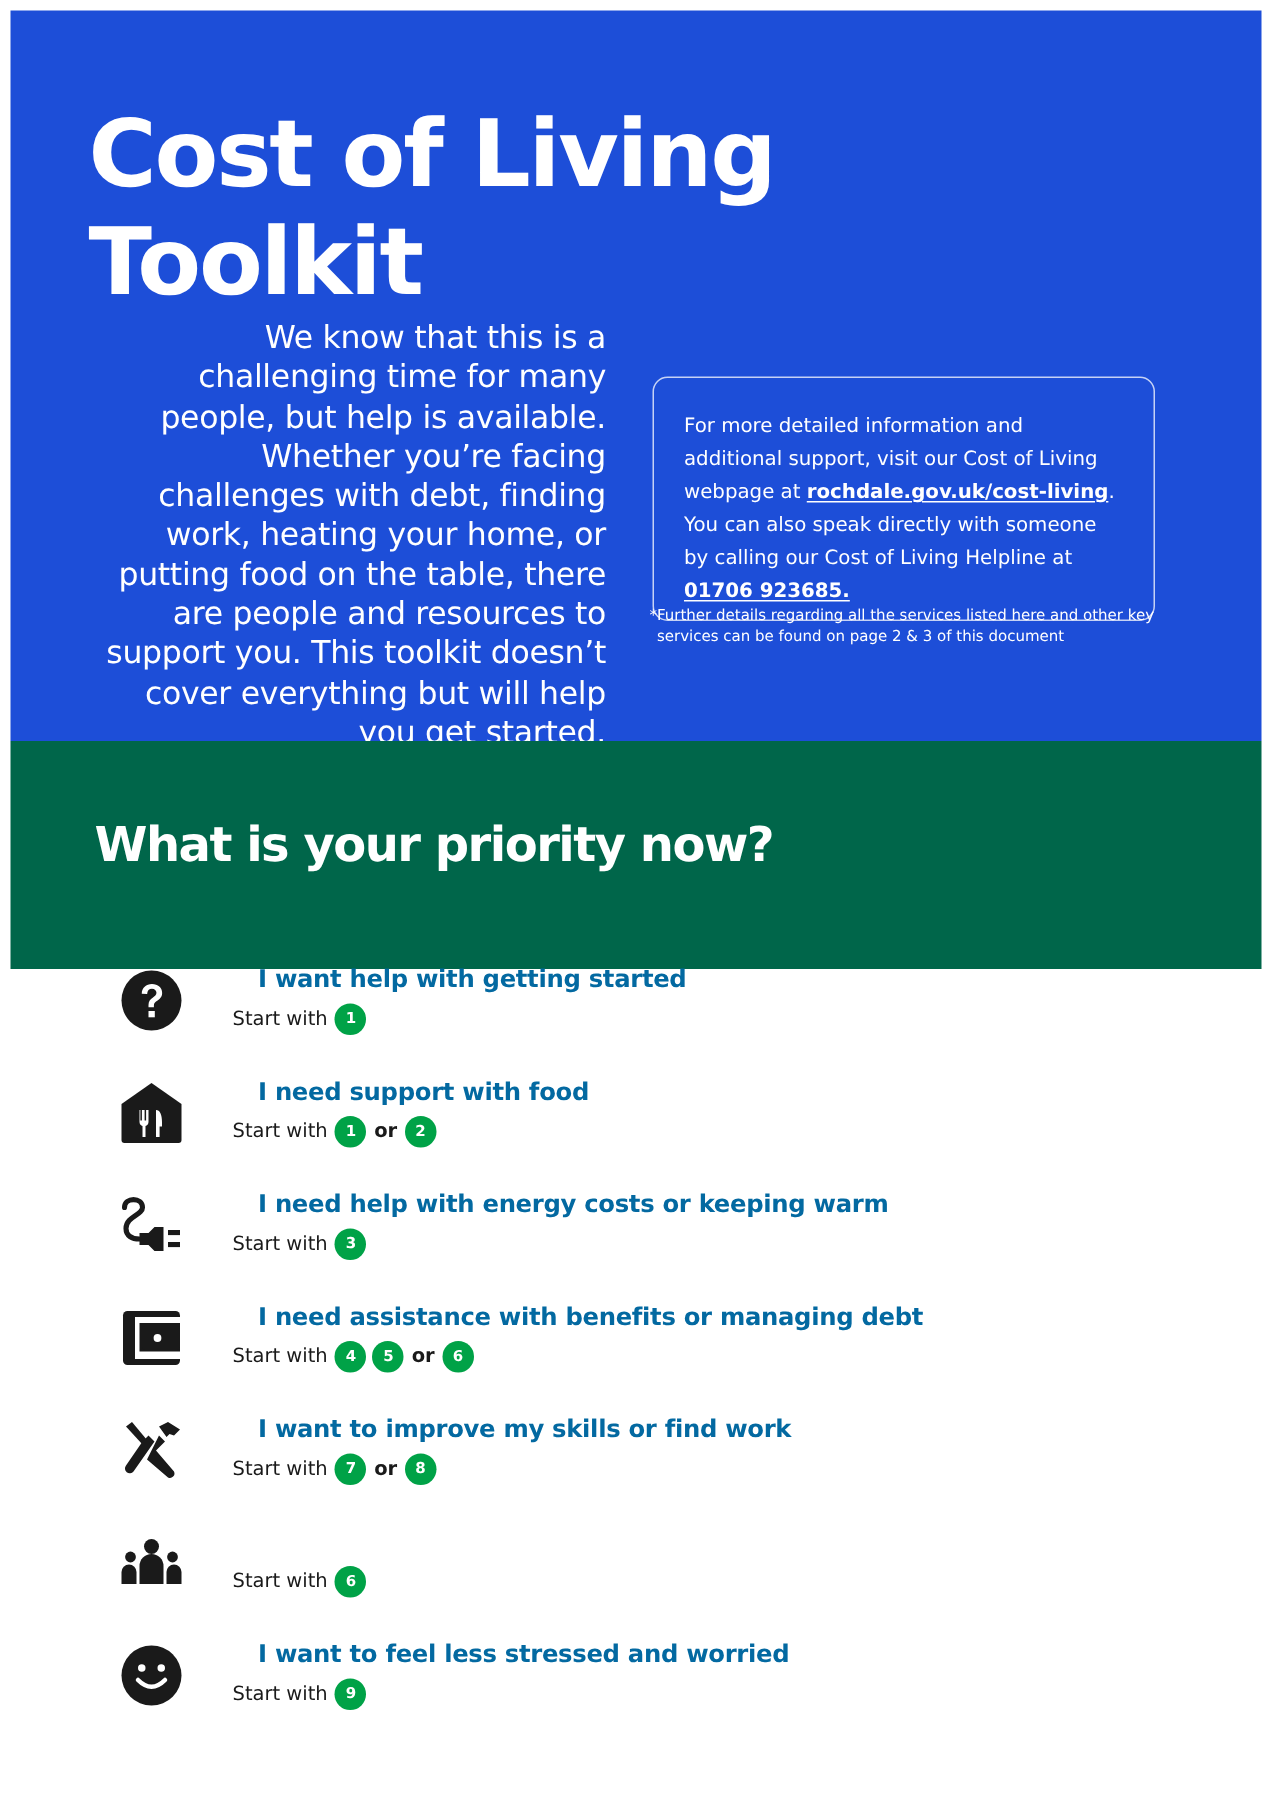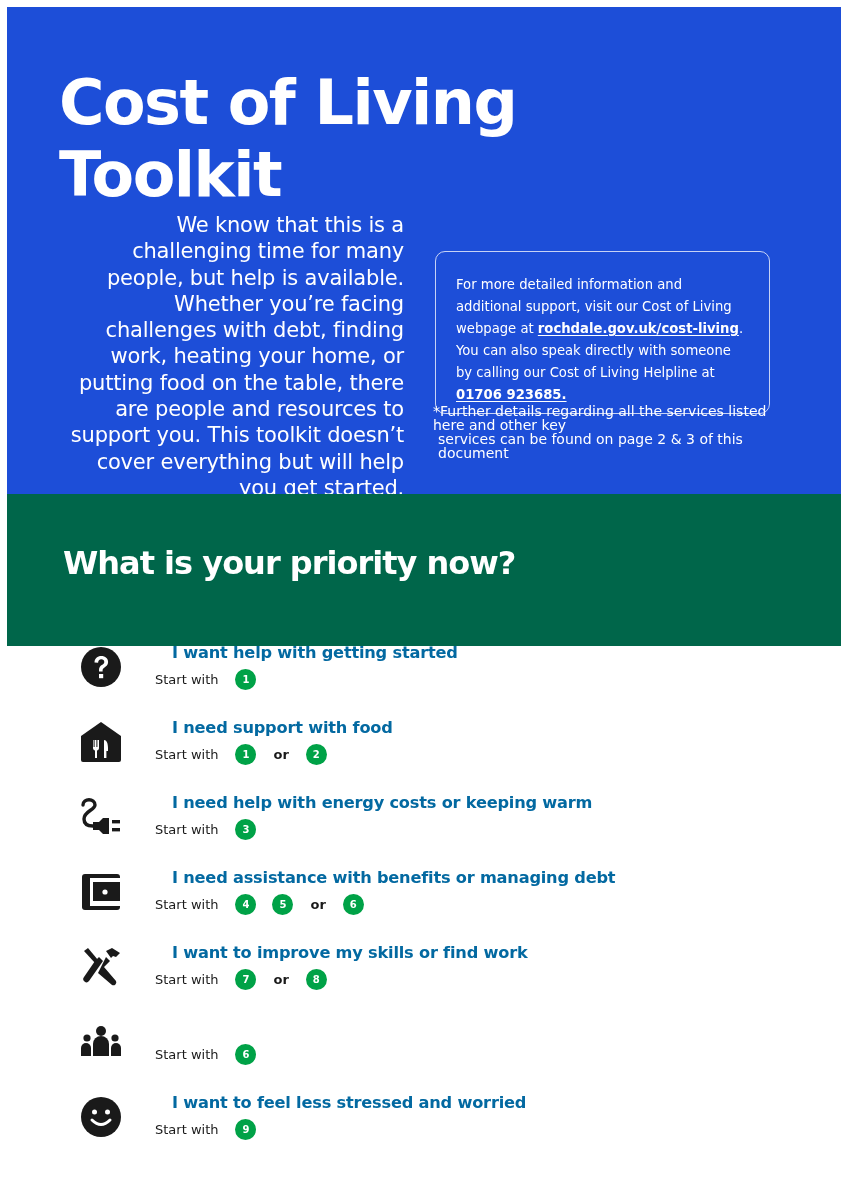--- a/index.html
+++ b/index.html
@@ -24,21 +24,21 @@
       position: absolute; left: 428px; top: 216px; width: 335px; height: 163px;
       border: 1px solid rgba(255,255,255,0.75); border-radius: 10px;
       padding: 22px 18px 0 20px;
       color: #ffffff; font-family: "DejaVu Sans", sans-serif; font-size: 13.2px; line-height: 22px; margin-top: 28px;
     }
     .info-box a {
       color: #ffffff; font-weight: bold; text-decoration: underline; text-underline-offset: 2px;
     }
     .footnote {
       position: absolute; left: 426px; top: 397px; width: 360px;
-      color: #ffffff; font-family: "DejaVu Sans", sans-serif; font-size: 14px; line-height: 14px;
+      color: #ffffff; font-family: "DejaVu Sans", sans-serif; font-size: 10px; line-height: 14px;
     }
     .footnote .line2 { padding-left: 5px; display: block; }
 
     .band {
       position: absolute; left: 7px; top: 494px; width: 834px; height: 152px;
       background: #00664a;
     }
     .band-title {
       position: absolute; left: 56px; top: 50px;
       color: #ffffff; font-family: "DejaVu Sans", sans-serif; font-weight: bold;
@@ -54,21 +54,21 @@
       display: flex; align-items: center; justify-content: center;
     }
     .priority .icon svg { width: 44px; height: 44px; }
     .priority .heading {
       position: absolute; left: 172px; top: 3px;
       font-family: "DejaVu Sans", sans-serif; font-weight: bold; font-size: 16.2px;
       color: #0369a1; white-space: nowrap; letter-spacing: -0.2px;
     }
     .priority .sub {
       position: absolute; left: 155px; top: 28px; height: 22px;
-      display: flex; align-items: center; gap: 16px;
+      display: flex; align-items: center; gap: 4px;
       font-family: "DejaVu Sans", sans-serif; font-size: 13px; color: #1a1a1a;
     }
     .priority .sub .lbl { margin-right: 1px; }
     .num {
       display: inline-flex; align-items: center; justify-content: center;
       width: 21px; height: 21px; border-radius: 50%;
       background: #00a247; color: #ffffff;
       font-family: "DejaVu Sans", sans-serif; font-weight: bold; font-size: 10px;
     }
     .conj { margin: 0 1px; font-weight: bold; }

